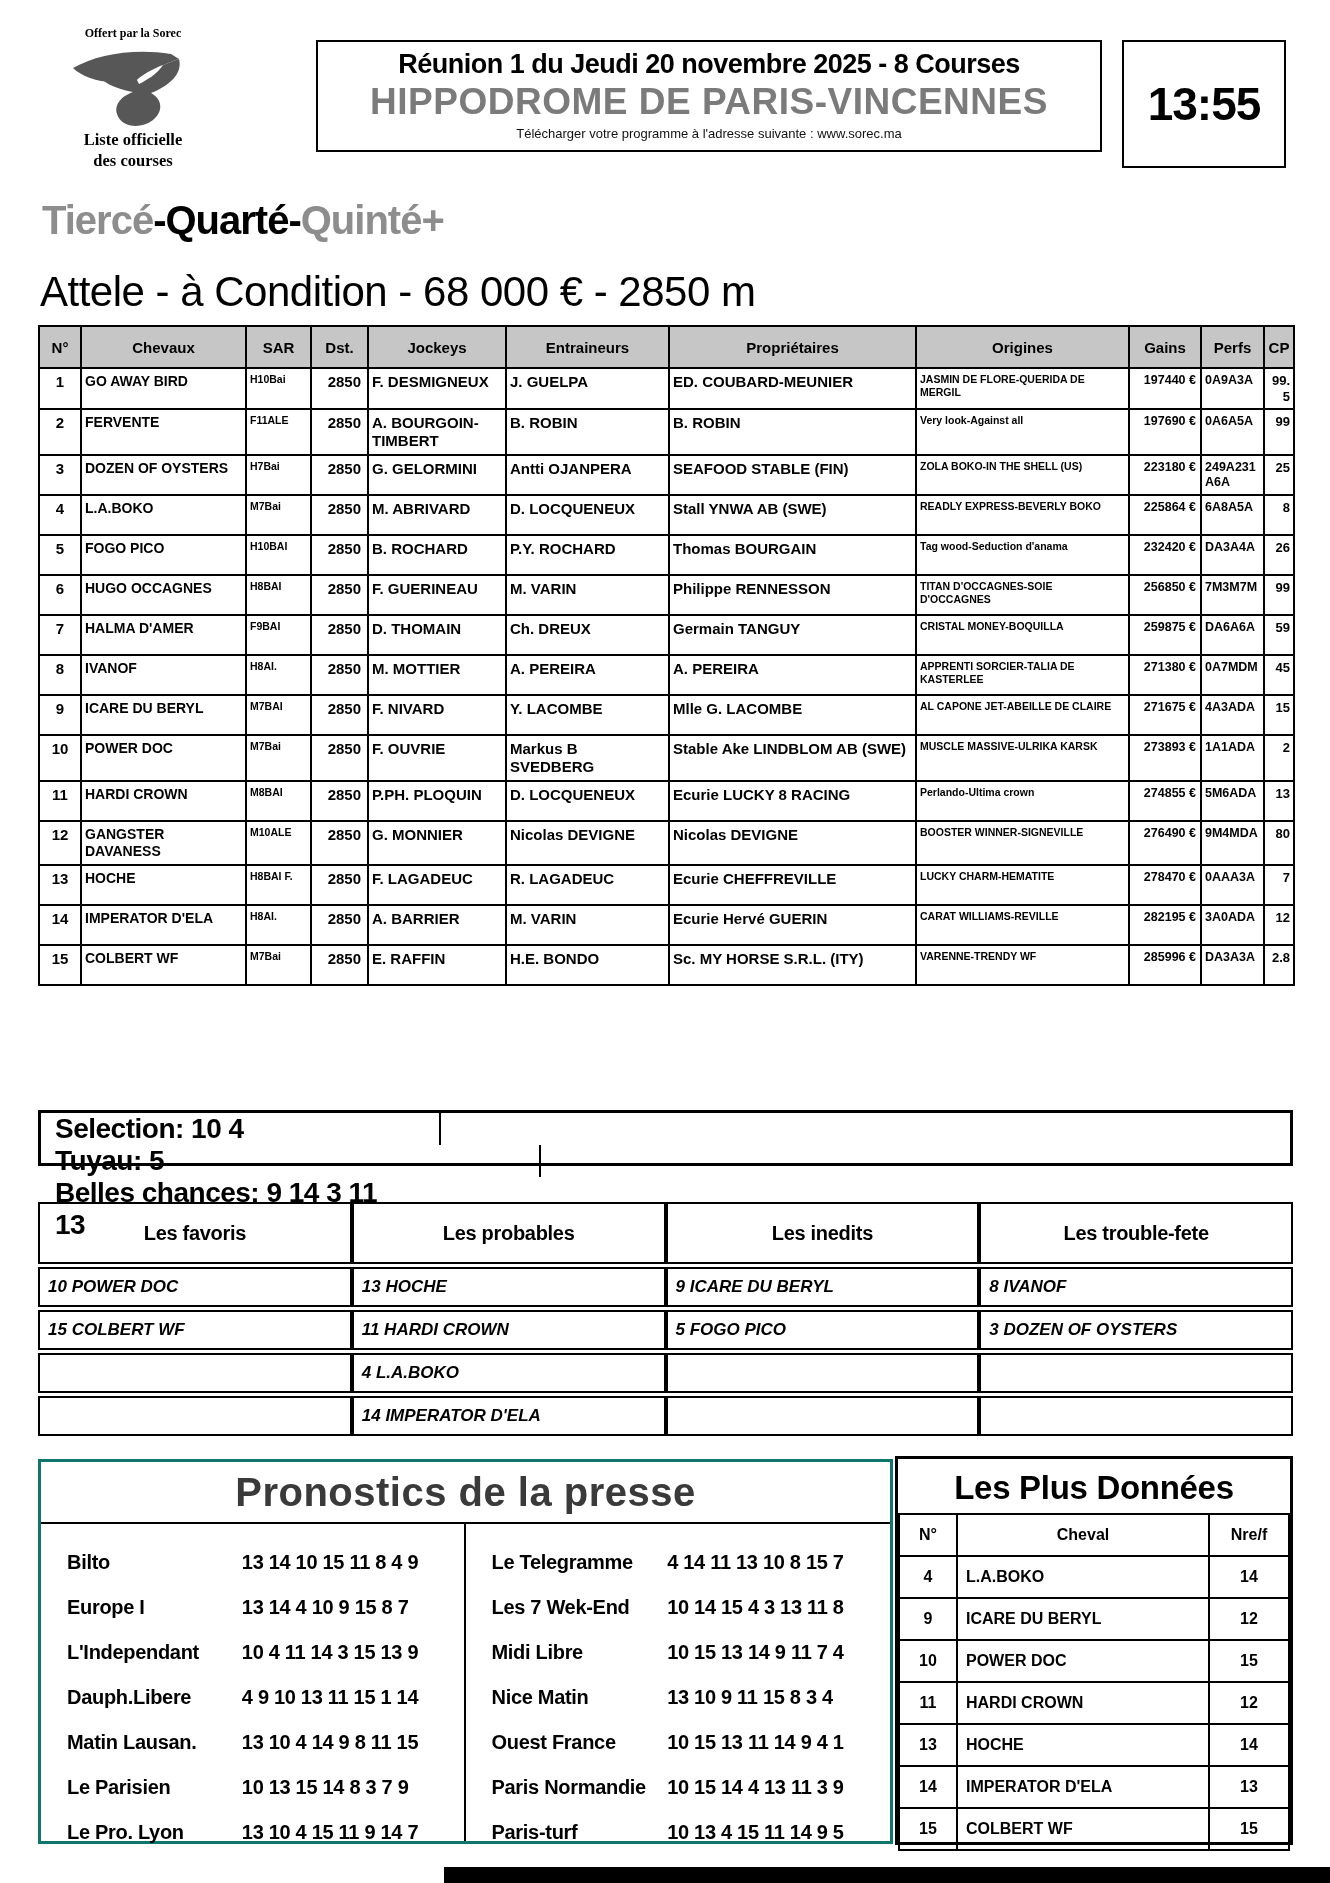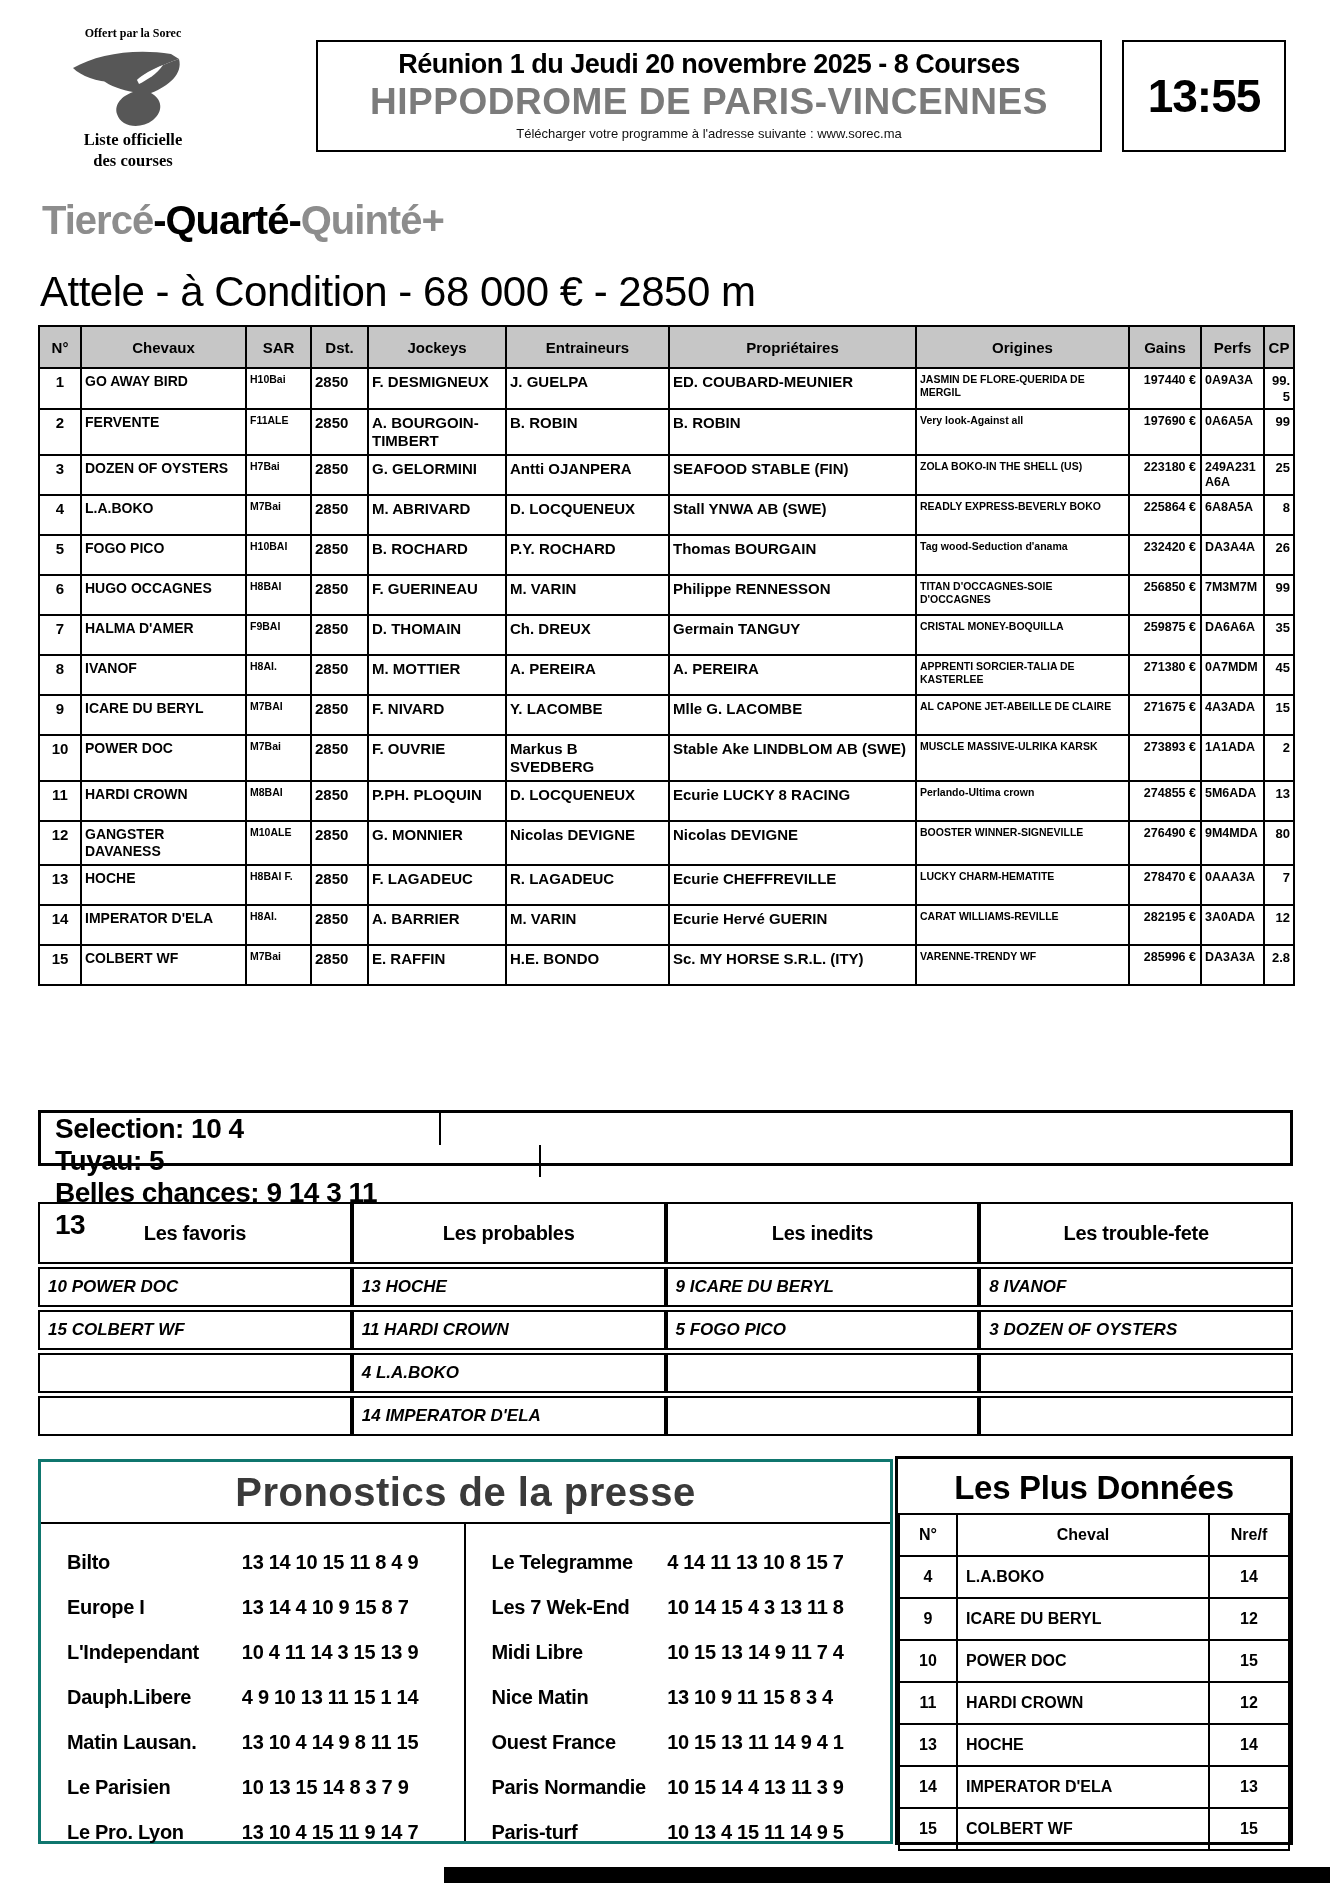--- a/index.html
+++ b/index.html
@@ -19,21 +19,21 @@
 
   .center-box {
     position:absolute; left:316px; top:40px; width:786px; height:112px;
     border:2px solid #000; text-align:center; box-sizing:border-box;
   }
   .center-box .l1 { font-size:27px; font-weight:bold; margin-top:7px; letter-spacing:-0.5px; }
   .center-box .l2 { font-size:37px; font-weight:bold; color:#7b7b7b; margin-top:1px; letter-spacing:0.5px; }
   .center-box .l3 { font-size:13px; margin-top:3px; color:#111; }
 
   .time-box {
-    position:absolute; left:1122px; top:40px; width:164px; height:112px;
+    position:absolute; left:1122px; top:40px; width:164px; height:128px;
     border:2px solid #000; box-sizing:border-box;
     display:flex; align-items:center; justify-content:center;
     font-size:46px; font-weight:bold; letter-spacing:-1px;
   }
 
   
   .race-line {
     position:absolute; left:42px; right:38px; top:198px;
     display:flex; justify-content:space-between; align-items:baseline;
   }
@@ -48,21 +48,21 @@
     position:absolute; left:38px; top:325px; width:1255px;
     border-collapse:collapse; table-layout:fixed;
   }
   .runners th, .runners td { border:2px solid #000; overflow:hidden; }
   .runners th { background:#c6c6c6; font-size:15px; height:36px; padding:2px 1px; }
   .runners td { vertical-align:top; padding:4px 3px; font-weight:bold; font-size:15px; line-height:1.2; }
   .runners tbody tr { height:40px; }
   td.c-num   { text-align:center; }
   td.c-chev  { font-size:14px; }
   td.c-sar   { font-size:10.5px; }
-  td.c-dst   { padding-right:6px; }
+  td.c-dst   { text-align:right; padding-right:6px; }
   td.c-orig  { font-size:10.5px; line-height:1.2; }
   td.c-gains { text-align:right; font-size:12.5px; white-space:nowrap; padding-right:4px; }
   td.c-perfs { font-size:12.5px; word-break:break-all; }
   td.c-cp    { text-align:right; font-size:13px; word-break:break-all; padding-left:1px; padding-right:3px; }
 
   
   .selection {
     position:absolute; left:38px; top:1110px; width:1255px; height:56px;
     border:3px solid #000; box-sizing:border-box; display:flex;flex-direction:column;
   }
@@ -268,21 +268,21 @@
     <td class="c-num">7</td>
     <td class="c-chev">HALMA D'AMER</td>
     <td class="c-sar">F9BAI</td>
     <td class="c-dst">2850</td>
     <td class="c-jock">D. THOMAIN</td>
     <td class="c-entr">Ch. DREUX</td>
     <td class="c-prop">Germain TANGUY</td>
     <td class="c-orig">CRISTAL MONEY-BOQUILLA</td>
     <td class="c-gains">259875 €</td>
     <td class="c-perfs">DA6A6A</td>
-    <td class="c-cp">35</td>
+    <td class="c-cp">59</td>
   </tr>
 
   <tr>
     <td class="c-num">8</td>
     <td class="c-chev">IVANOF</td>
     <td class="c-sar">H8AI.</td>
     <td class="c-dst">2850</td>
     <td class="c-jock">M. MOTTIER</td>
     <td class="c-entr">A. PEREIRA</td>
     <td class="c-prop">A. PEREIRA</td>

